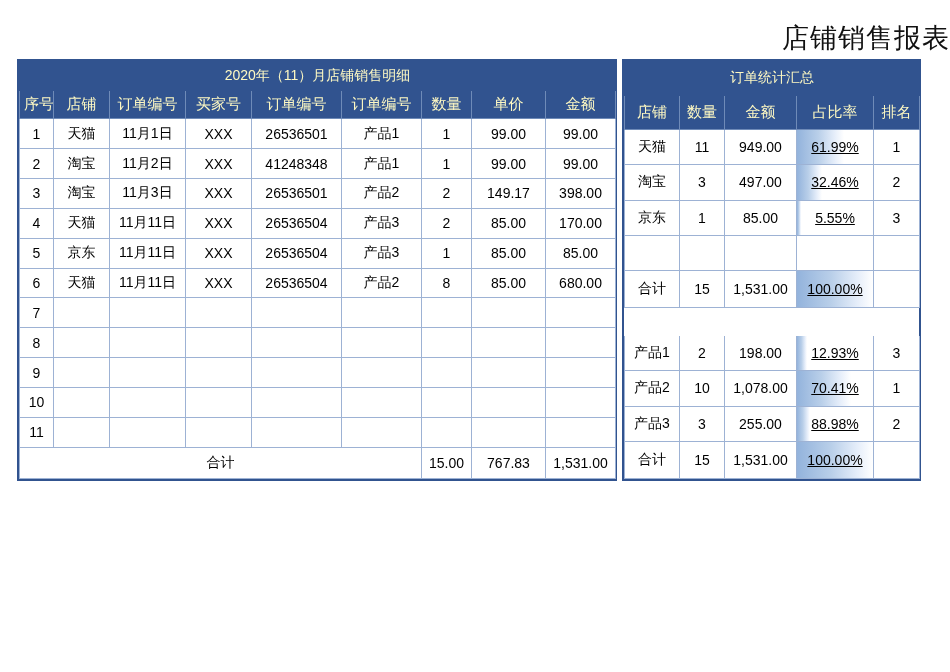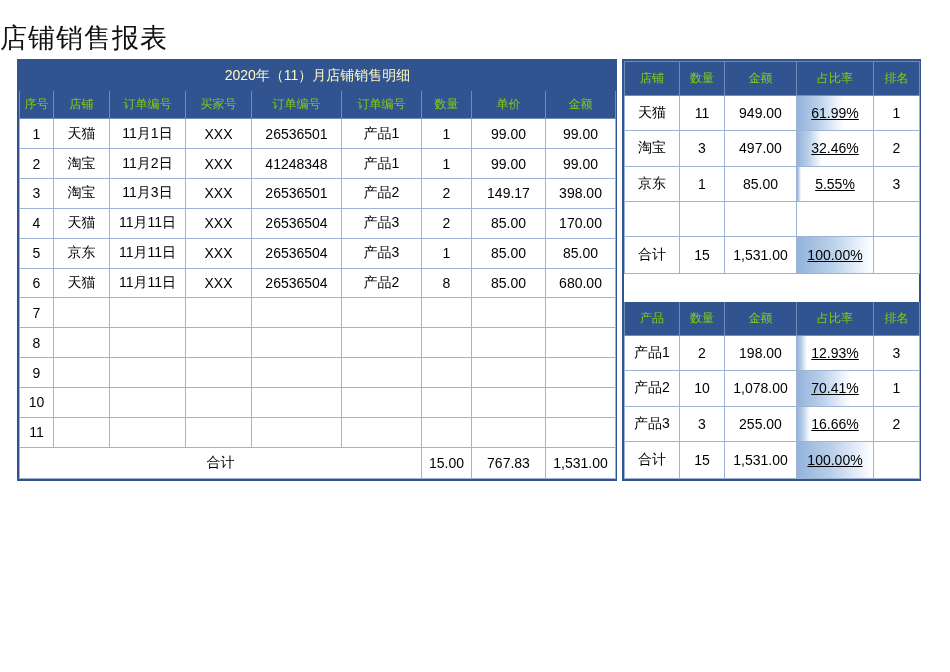--- a/index.html
+++ b/index.html
@@ -9,21 +9,21 @@
     font-family:"Liberation Sans","DejaVu Sans",sans-serif;
     color:#000000;
     overflow:hidden;
   }
   #page{position:relative;width:950px;height:672px;}
 
   
   .title{
     position:absolute;
     left:0;top:22px;width:950px;
-    text-align:left;
+    text-align:right;
     font-size:27px;
     line-height:32px;
     font-weight:400;
     letter-spacing:1px;
     color:#111;
   }
 
   
   table.sheet{
     border-collapse:collapse;
@@ -41,22 +41,22 @@
   }
   .bandtitle{
     background:#31538F !important;
     color:#fef9c3;
     font-size:14px;
     border:1px solid #31538F !important;
     height:27px;
   }
   .colhead{
     background:#31538F !important;
-    color:#84cc16;
-    font-size:12px;
+    color:#fef9c3;
+    font-size:15px;
     border:1px solid #6f8bb8 !important;
     height:27px;
   }
   .rowh{height:29.2px;}
   .totalrow td{height:29.5px;}
 
   
   .frame{
     position:absolute;
     border:2px solid #31538F;
@@ -252,20 +252,23 @@
     <table class="sheet" id="right-inner">
       <colgroup>
         <col style="width:55px">
           <col style="width:45px">
           <col style="width:72px">
         <col style="width:77px">
           <col style="width:46px">
       </colgroup>
       <tbody id="right-body">
           <tr>
+            <td class="bandtitle" colspan="5">订单统计汇总</td>
+          </tr>
+          <tr>
             <td class="colhead">店铺</td>
             <td class="colhead">数量</td>
             <td class="colhead">金额</td>
             <td class="colhead">占比率</td>
             <td class="colhead">排名</td>
           </tr>
           <tr class="rowh">
             <td>天猫</td>
             <td>11</td>
             <td>949.00</td>
@@ -300,46 +303,39 @@
             <td class="pct"><span class="bar" style="width: 100%;"></span><span class="val">100.00%</span></td>
             <td></td>
           </tr>
           <tr class="spacer-row">
             <td style="border: 1px solid transparent;"></td>
             <td style="border-top: 1px solid transparent; border-right: 1px solid transparent; border-bottom: 1px solid transparent; border-left: none; border-image: initial;"></td>
             <td style="border-top: 1px solid transparent; border-right: 1px solid transparent; border-bottom: 1px solid transparent; border-left: none; border-image: initial;"></td>
             <td style="border-top: 1px solid transparent; border-right: 1px solid transparent; border-bottom: 1px solid transparent; border-left: none; border-image: initial;"></td>
             <td style="border-top: 1px solid transparent; border-right: 1px solid transparent; border-bottom: 1px solid transparent; border-left: none; border-image: initial;"></td>
           </tr>
-          <tr>
-            <td class="colhead">产品</td>
-            <td class="colhead">数量</td>
-            <td class="colhead">金额</td>
-            <td class="colhead">占比率</td>
-            <td class="colhead">排名</td>
-          </tr>
           <tr class="rowh">
             <td>产品1</td>
             <td>2</td>
             <td>198.00</td>
             <td class="pct"><span class="bar" style="width: 12.93%;"></span><span class="val">12.93%</span></td>
             <td>3</td>
           </tr>
           <tr class="rowh">
             <td>产品2</td>
             <td>10</td>
             <td>1,078.00</td>
             <td class="pct"><span class="bar" style="width: 70.41%;"></span><span class="val">70.41%</span></td>
             <td>1</td>
           </tr>
           <tr class="rowh">
             <td>产品3</td>
             <td>3</td>
             <td>255.00</td>
-            <td class="pct"><span class="bar" style="width: 16.66%;"></span><span class="val">16.66%</span></td>
+            <td class="pct"><span class="bar" style="width: 16.66%;"></span><span class="val">88.98%</span></td>
             <td>2</td>
           </tr>
           <tr class="totalrow">
             <td>合计</td>
             <td>15</td>
             <td>1,531.00</td>
             <td class="pct"><span class="bar" style="width: 100%;"></span><span class="val">100.00%</span></td>
             <td></td>
           </tr>
         </tbody>

